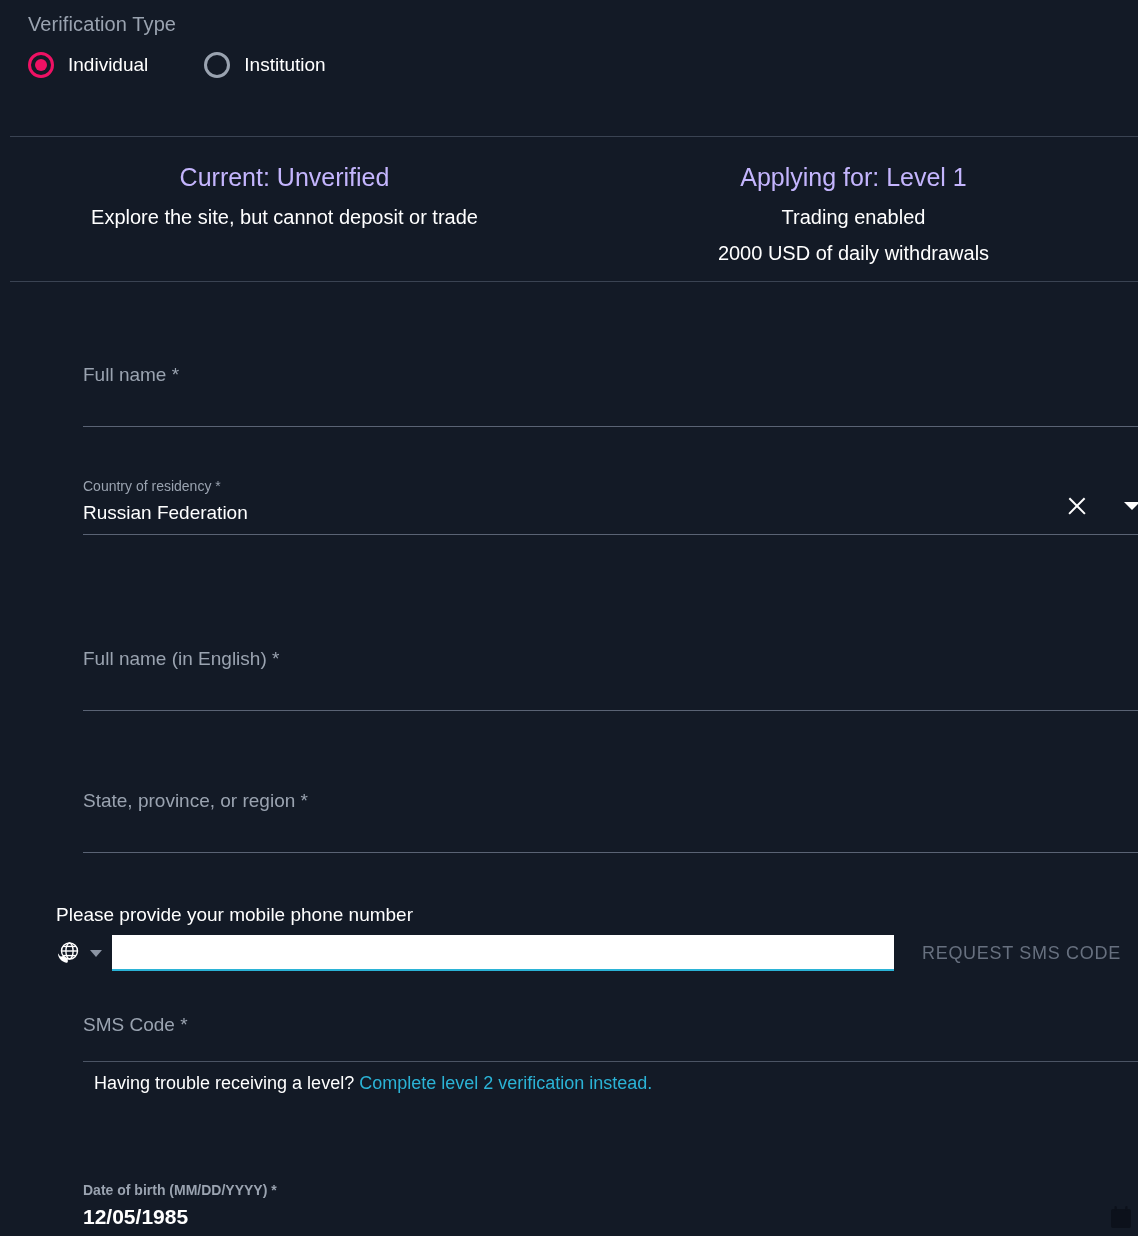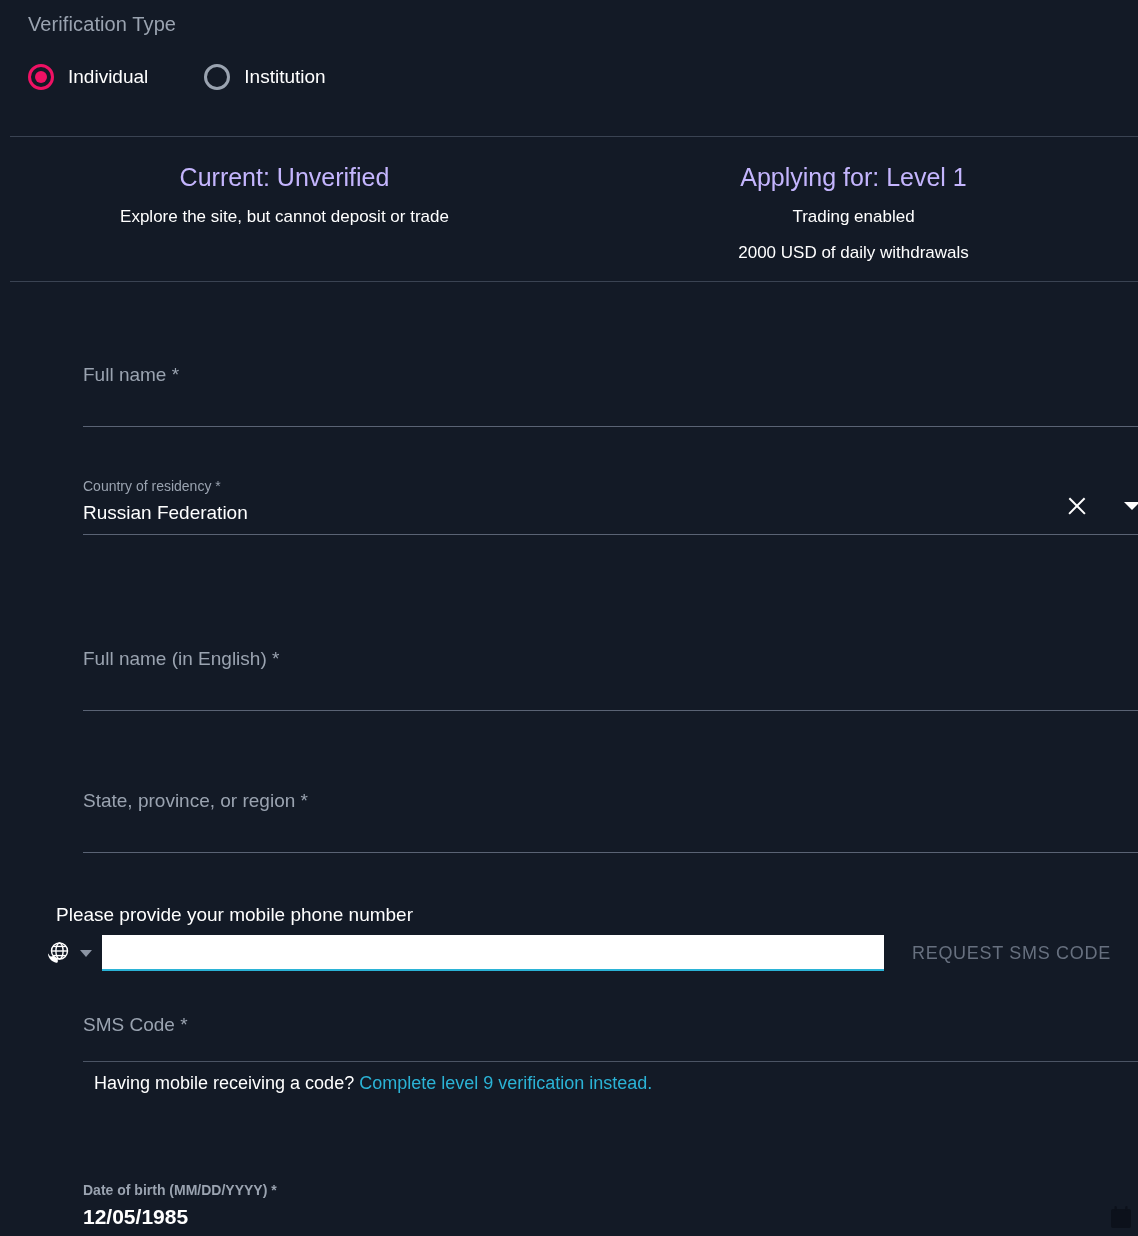--- a/index.html
+++ b/index.html
@@ -28,21 +28,21 @@
   }
   .vtype-title {
     font-size: 20px;
     color: #9aa3b0;
     letter-spacing: .1px;
     line-height: 24px;
   }
   .radio-row {
     display: flex;
     align-items: flex-end;
-    margin-top: 28px;
+    margin-top: 16px;
   }
   .radio-opt {
     display: flex;
     align-items: center;
     cursor: pointer;
   }
   .radio-opt + .radio-opt { margin-left: 56px; }
   .radio-mark {
     width: 26px;
     height: 26px;
@@ -94,21 +94,21 @@
     text-align: center;
   }
   .status-head {
     font-size: 25px;
     line-height: 30px;
     color: #c4b5fd;
     font-weight: 400;
     margin-top: 12px;
   }
   .status-sub {
-    font-size: 17px;
+    font-size: 20px;
     line-height: 22px;
     color: #ffffff;
     margin-top: 14px;
   }
 
   
   .form {
     position: absolute;
     top: 281px;
     left: 0;
@@ -180,21 +180,21 @@
     position: absolute;
     left: 56px;
     top: 0;
     font-size: 19px;
     color: #ffffff;
     line-height: 24px;
     white-space: nowrap;
   }
   .phone-row {
     position: absolute;
-    left: 45px;
+    left: 55px;
     top: 32px;
     display: flex;
     align-items: center;
   }
   .globe-ico {
     width: 26px; height: 26px;
     position: relative;
     flex: 0 0 auto;
     color: #ffffff;
   }
@@ -337,21 +337,21 @@
         <span class="phone-caret"></span>
         <input class="phone-input" type="text" value="" style="">
         <button class="sms-btn" type="button">REQUEST SMS CODE</button>
       </div>
     </div>
 
     <div class="field" style="top:732px;">
       <div class="fl-label">SMS Code *</div>
       <div class="fl-underline thin" style="margin-top:24px;"></div>
       <div class="helper">
-        <span>Having mobile receiving a code?</span><span>&nbsp;</span><a href="#">Complete level 9 verification instead.</a>
+        <span>Having trouble receiving a level?</span><span>&nbsp;</span><a href="#">Complete level 2 verification instead.</a>
       </div>
     </div>
 
     <div class="field" style="top:900px;font-weight:bold;">
       <div class="fl-label small">Date of birth (MM/DD/YYYY) *</div>
       <div class="fl-value" style="font-size:21px;">12/05/1985</div>
       <span class="cal-ico">
         <svg viewBox="0 0 22 24" width="22" height="24" fill="currentColor">
           <rect x="1" y="3" width="20" height="19" rx="2"></rect>
           <rect x="4.5" y="0" width="2.2" height="5" rx="1"></rect>

